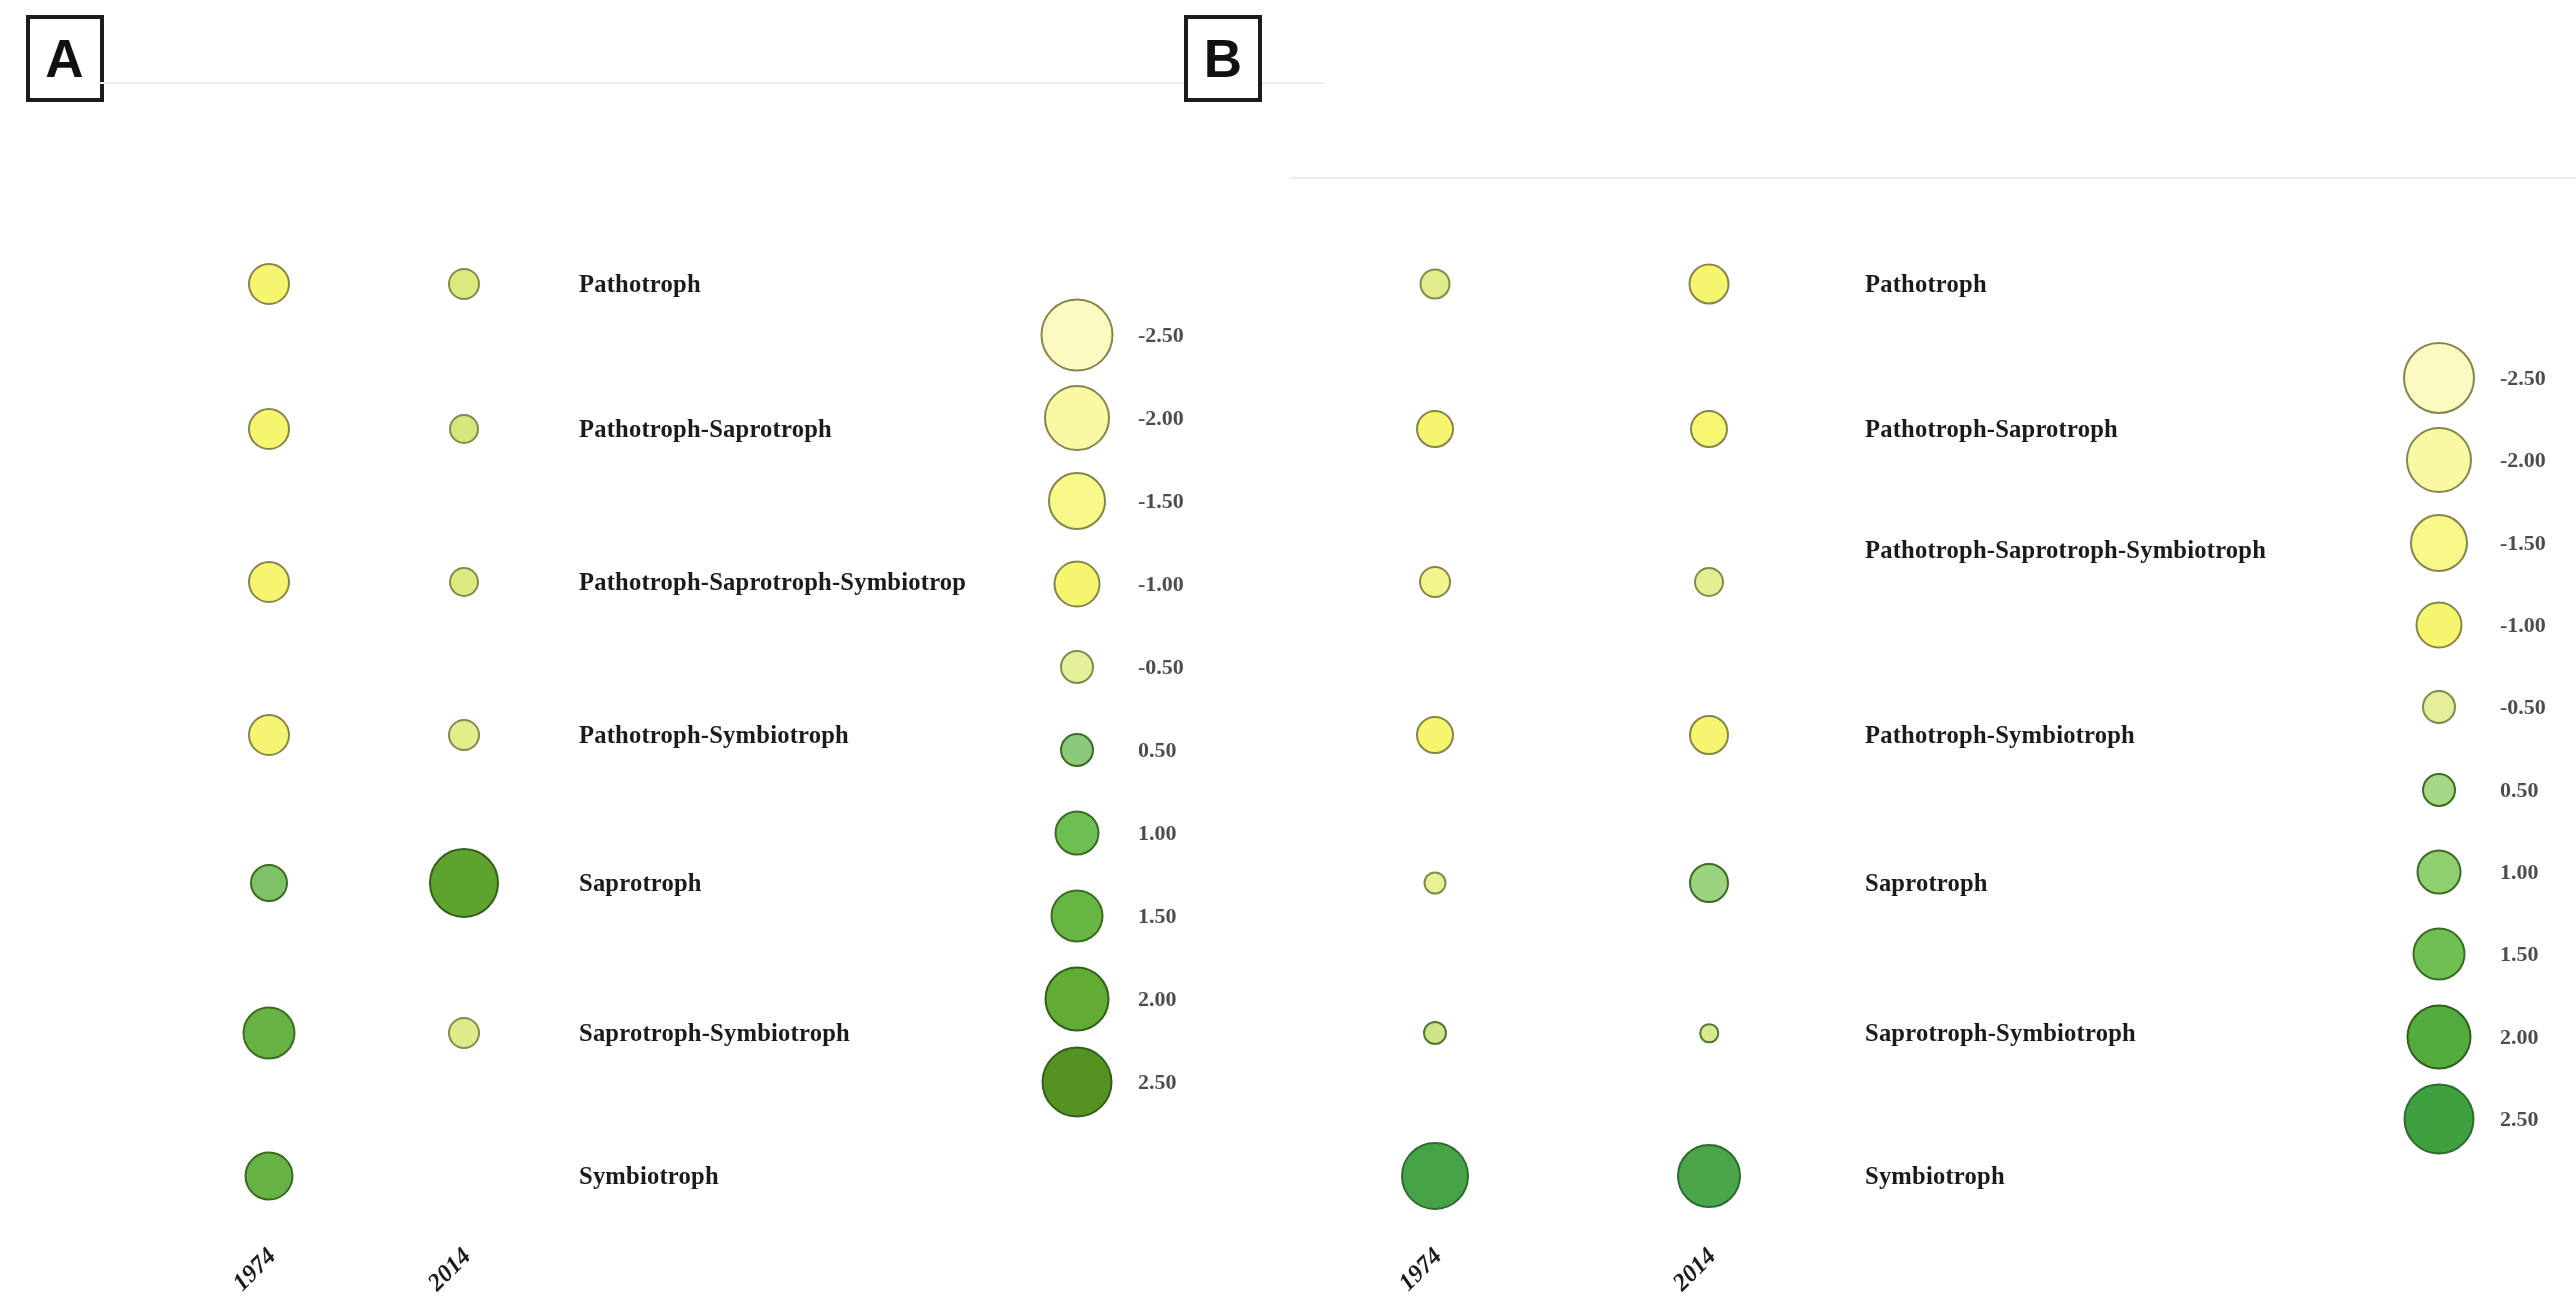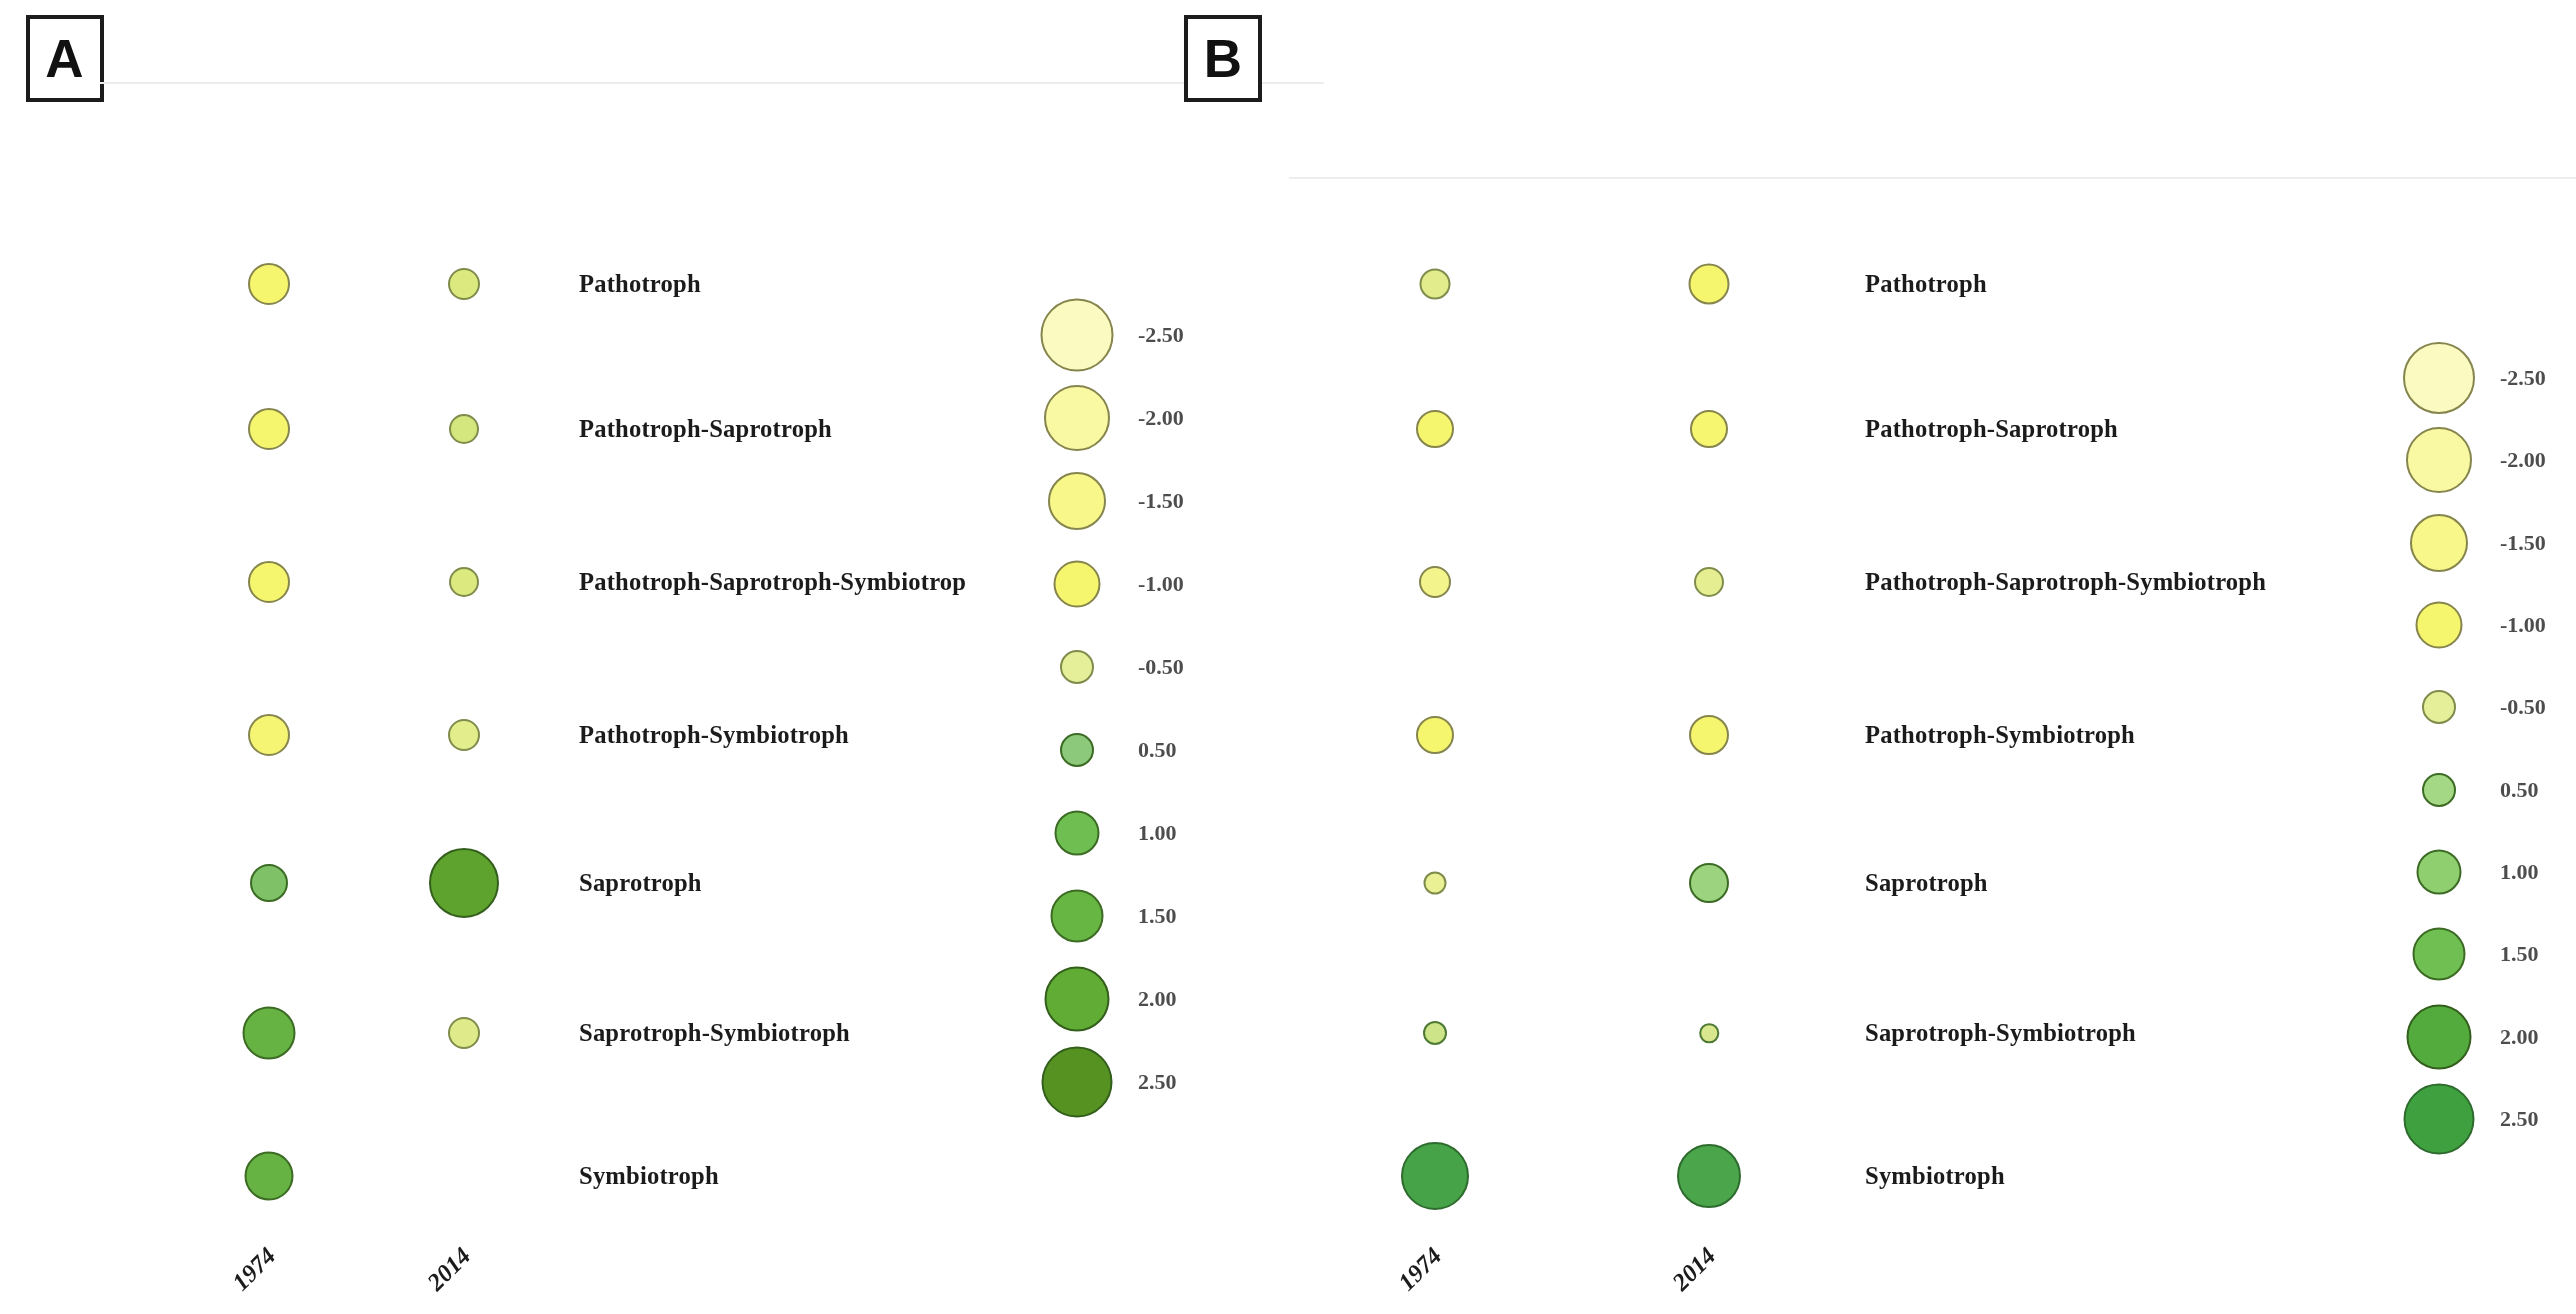--- a/index.html
+++ b/index.html
@@ -83,21 +83,21 @@
     <div class="panel-letter" style="left: 1184px; top: 15.3px; width: 78px; height: 87px;">B</div>
     <div class="hline" style="left: 1289px; top: 177px; width: 1287px;"></div>
     <div class="bubble" title="Pathotroph 1974: -0.5" style="left: 1435px; top: 284px; width: 31px; height: 31px; background: rgb(226, 236, 140); border: 2.5px solid rgb(127, 140, 75);"></div>
     <div class="bubble" title="Pathotroph 2014: -1" style="left: 1709px; top: 284px; width: 41px; height: 41px; background: rgb(246, 246, 110); border: 2.5px solid rgb(133, 133, 77);"></div>
     <div class="row-label" style="left: 1865px; top: 284px;">Pathotroph</div>
     <div class="bubble" title="Pathotroph-Saprotroph 1974: -1" style="left: 1435px; top: 429px; width: 38px; height: 38px; background: rgb(246, 246, 110); border: 2.5px solid rgb(133, 133, 77);"></div>
     <div class="bubble" title="Pathotroph-Saprotroph 2014: -1" style="left: 1709px; top: 429px; width: 38px; height: 38px; background: rgb(246, 246, 112); border: 2.5px solid rgb(133, 133, 77);"></div>
     <div class="row-label" style="left: 1865px; top: 429px;">Pathotroph-Saprotroph</div>
     <div class="bubble" title="Pathotroph-Saprotroph-Symbiotroph 1974: -0.5" style="left: 1435px; top: 582px; width: 32px; height: 32px; background: rgb(243, 244, 140); border: 2.5px solid rgb(133, 133, 77);"></div>
     <div class="bubble" title="Pathotroph-Saprotroph-Symbiotroph 2014: -0.5" style="left: 1709px; top: 582px; width: 30px; height: 30px; background: rgb(230, 238, 146); border: 2.5px solid rgb(127, 140, 75);"></div>
-    <div class="row-label" style="left: 1865px; top: 582px;">Pathotroph-Saprotroph-Symbiotroph</div>
+    <div class="row-label" style="left: 1865px; top: 550px;">Pathotroph-Saprotroph-Symbiotroph</div>
     <div class="bubble" title="Pathotroph-Symbiotroph 1974: -1" style="left: 1435px; top: 735px; width: 38px; height: 38px; background: rgb(246, 246, 110); border: 2.5px solid rgb(133, 133, 77);"></div>
     <div class="bubble" title="Pathotroph-Symbiotroph 2014: -1" style="left: 1709px; top: 735px; width: 40px; height: 40px; background: rgb(246, 246, 110); border: 2.5px solid rgb(133, 133, 77);"></div>
     <div class="row-label" style="left: 1865px; top: 735px;">Pathotroph-Symbiotroph</div>
     <div class="bubble" title="Saprotroph 1974: -0.25" style="left: 1435px; top: 883px; width: 23px; height: 23px; background: rgb(234, 240, 148); border: 2.5px solid rgb(127, 140, 75);"></div>
     <div class="bubble" title="Saprotroph 2014: 1" style="left: 1709px; top: 883px; width: 40px; height: 40px; background: rgb(156, 211, 126); border: 2.5px solid rgb(60, 107, 36);"></div>
     <div class="row-label" style="left: 1865px; top: 883px;">Saprotroph</div>
     <div class="bubble" title="Saprotroph-Symbiotroph 1974: 0.25" style="left: 1435px; top: 1033px; width: 24px; height: 24px; background: rgb(205, 228, 137); border: 2.5px solid rgb(78, 122, 52);"></div>
     <div class="bubble" title="Saprotroph-Symbiotroph 2014: 0.25" style="left: 1709px; top: 1033px; width: 19.5px; height: 19.5px; background: rgb(217, 232, 142); border: 2.5px solid rgb(78, 122, 52);"></div>
     <div class="row-label" style="left: 1865px; top: 1033px;">Saprotroph-Symbiotroph</div>
     <div class="bubble" title="Symbiotroph 1974: 2" style="left: 1435px; top: 1176px; width: 68px; height: 68px; background: rgb(71, 163, 71); border: 2.5px solid rgb(46, 107, 46);"></div>

